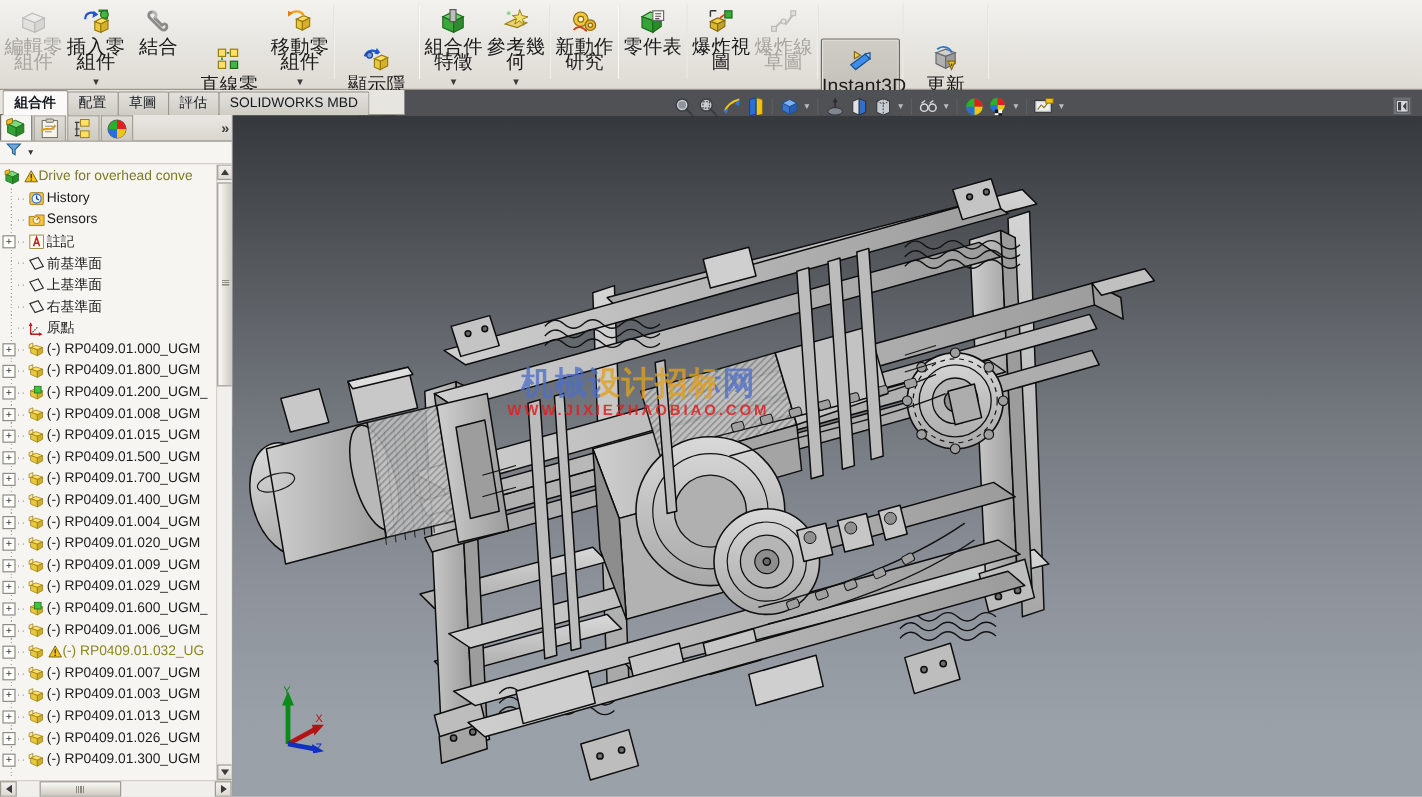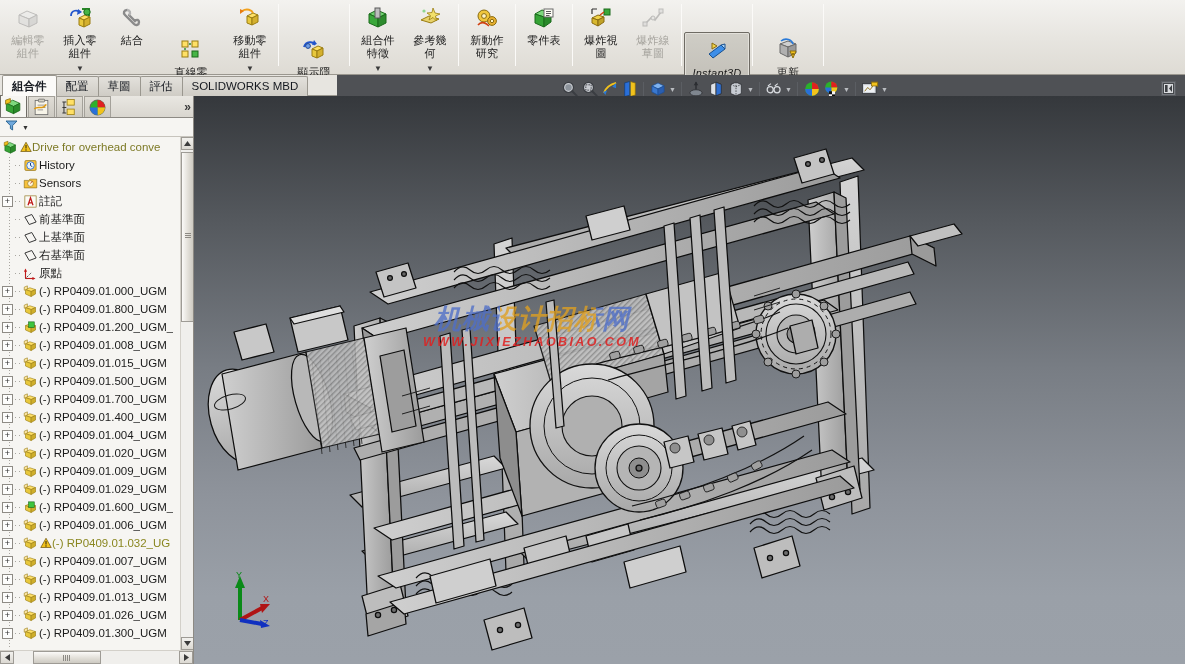--- a/index.html
+++ b/index.html
@@ -16,30 +16,29 @@
     display:flex; align-items:flex-start; padding-left:2px;
   }
   .cmd {
     width:52px; height:73px; position:relative;
     display:flex; flex-direction:column; align-items:center;
     padding-top:4px; cursor:default;
   }
   .cmd.wide { width:66px;margin-top:32px; }
   .cmd .ico { height:28px; display:flex; align-items:center; justify-content:center; }
   .cmd .lbl {
-    font-size:11px; line-height:12.5px; text-align:center; color:#1a1a1a;
+    font-size:16px; line-height:12.5px; text-align:center; color:#1a1a1a;
     margin-top:2px; width:100%; letter-spacing:.2px;
   }
   .cmd.disabled .lbl { color:#a6a49e; }
   .cmd.disabled .ico { opacity:.42; filter:grayscale(1); }
   .cmd.active {
     background:linear-gradient(#cfcdc6,#bcb9b1);
     border:1px solid #6e6b64; border-radius:2px;
     box-shadow:inset 0 0 0 1px #e2e0da;
-    font-style:italic;
   }
   .cmd .drop {
     position:absolute; bottom:1px; left:0; width:100%;
     text-align:center; font-size:8px; color:#3a3a3a; line-height:6px;
   }
   .vsep { width:1px; height:62px; background:#b9b6af; margin:4px 2px 0 2px;
           border-right:1px solid #fbfaf8; }
   
   #tabbar {
     position:absolute; left:0; top:75px; width:1185px; height:21px;
@@ -149,21 +148,21 @@
   }
   #splitter span { font-size:7px; color:#2b2b2b; line-height:5px; }
   
   #viewport {
     position:absolute; left:194px; top:96px; right:0; bottom:0;
     background:linear-gradient(180deg,#35383c 0%, #55595e 22%, #787d84 48%, #8e939b 70%, #9aa0a8 88%, #9ba1a9 100%);
     overflow:hidden;
   }
   #watermark {
     position:absolute; left:178px; top:205px; width:320px; text-align:center;
-    pointer-events:none; z-index:5; user-select:none;font-style:italic;
+    pointer-events:none; z-index:5; user-select:none;
   }
   #watermark .cn { font-size:27px; font-weight:bold; letter-spacing:1px;
     background:linear-gradient(90deg,#4f6fc8 0 40%, #e0a020 40% 70%, #4f6fc8 70% 100%);
     -webkit-background-clip:text; background-clip:text; color:transparent; opacity:.78; }
   #watermark .url { font-size:12.5px; font-weight:bold; color:#e02020; opacity:.85;
     letter-spacing:2.4px; margin-top:-2px; font-family:"Liberation Sans",sans-serif; }
   #triad { position:absolute; left:28px; bottom:36px; }
 </style>
 </head>
 <body>

